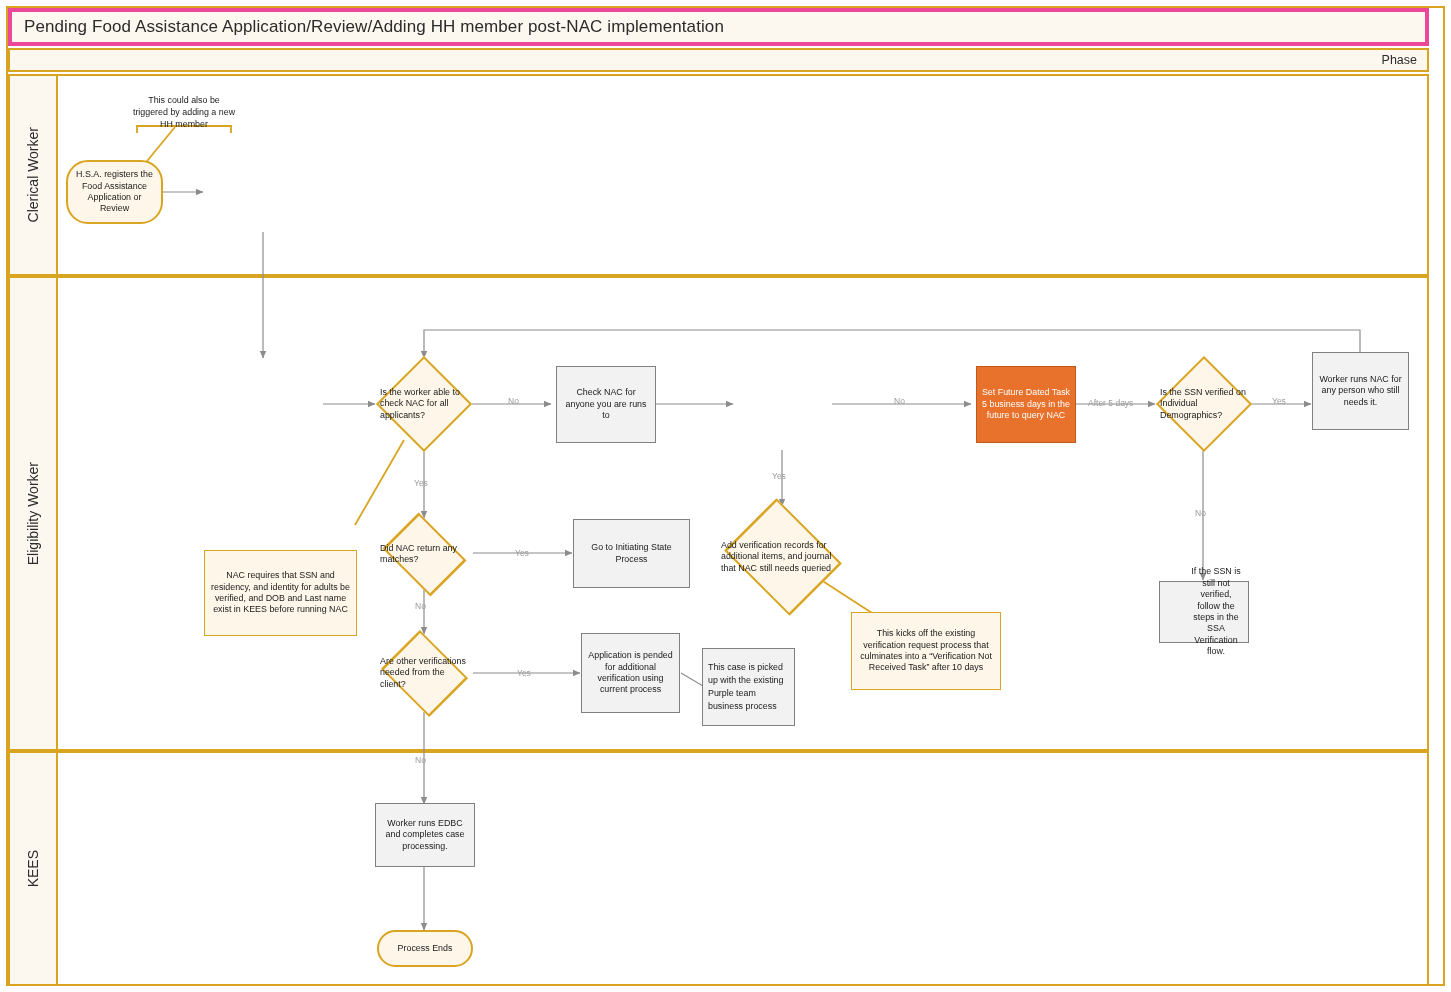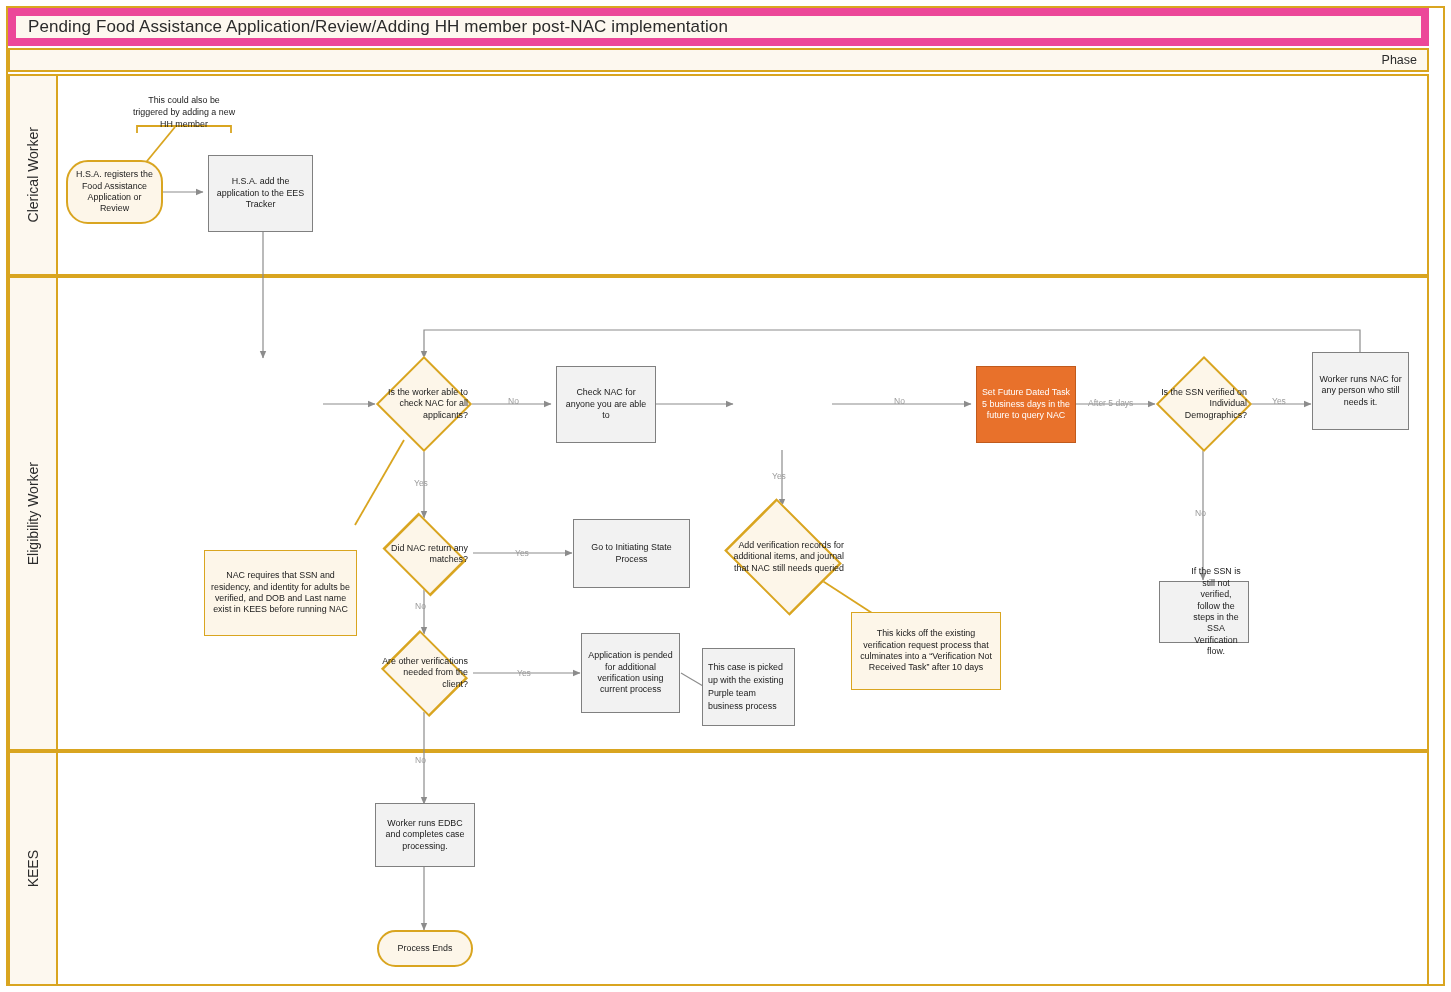--- a/index.html
+++ b/index.html
@@ -29,21 +29,21 @@
     box-sizing: border-box;
     background: #ffffff;
   }
   .pool-title {
     position: absolute;
     left: 8px;
     top: 8px;
     width: 1421px;
     height: 38px;
     background: #FDF8EF;
-    border: 8px solid #ec4899;
+    border: 4px solid #ec4899;
     box-sizing: border-box;
     display: flex;
     align-items: center;
     padding-left: 12px;
     font-size: 17px;
     color: #2b2b2b;
     letter-spacing: 0.1px;
   }
   .phase-bar {
     position: absolute;
@@ -155,21 +155,21 @@
   }
   .dia .txt {
     position: absolute;
     left: 0;
     top: 0;
     width: 100%;
     height: 100%;
     display: flex;
     align-items: center;
     justify-content: center;
-    text-align: right;
+    text-align: left;
     font-size: 8.9px;
     line-height: 1.28;
     color: #1a1a1a;
     padding: 0 4px;
     box-sizing: border-box;
   }
 
   
   .svg-layer {
     position: absolute;
@@ -276,29 +276,28 @@
   <div class="elabel" style="left:1195px; top:508px;">No</div>
   <div class="elabel" style="left:515px; top:548px;">Yes</div>
   <div class="elabel" style="left:415px; top:601px;">No</div>
   <div class="elabel" style="left:517px; top:668px;">Yes</div>
   <div class="elabel" style="left:415px; top:755px;">No</div>
 
   <div class="node plain-note" style="left:131px; top:94px; width:106px; height:36px;">This could also be triggered by adding a new HH member</div>
 
   <div class="node term" style="left:66px; top:160px; width:97px; height:64px;">H.S.A. registers the Food Assistance Application or Review</div>
 
-  <div class="node proc" style="left:208px; top:155px; width:105px; height:77px;">H.S.A. add the application to the EES Tracker</div>
 
 
   <div class="dia" style="left:376px; top:356px; width:96px; height:96px;">
     <div class="shape" style="width:68px;height:68px;margin-left:-34px;margin-top:-34px;transform:rotate(45deg);"></div>
     <div class="txt">Is the worker able to check NAC for all applicants?</div>
   </div>
 
-  <div class="node proc" style="left:556px; top:366px; width:100px; height:77px;">Check NAC for anyone you are able to</div>
+  <div class="node proc" style="left:556px; top:366px; width:100px; height:77px;">Check NAC for anyone you are runs to</div>
 
 
   <div class="node proc-hl" style="left:976px; top:366px; width:100px; height:77px;">Set Future Dated Task 5 business days in the future to query NAC</div>
 
   <div class="dia" style="left:1156px; top:356px; width:95px; height:96px;">
     <div class="shape" style="width:68px;height:68px;margin-left:-34px;margin-top:-34px;transform:rotate(45deg);"></div>
     <div class="txt">Is the SSN verified on Individual Demographics?</div>
   </div>
 
   <div class="node proc" style="left:1312px; top:352px; width:97px; height:78px;">Worker runs NAC for any person who still needs it.</div>

